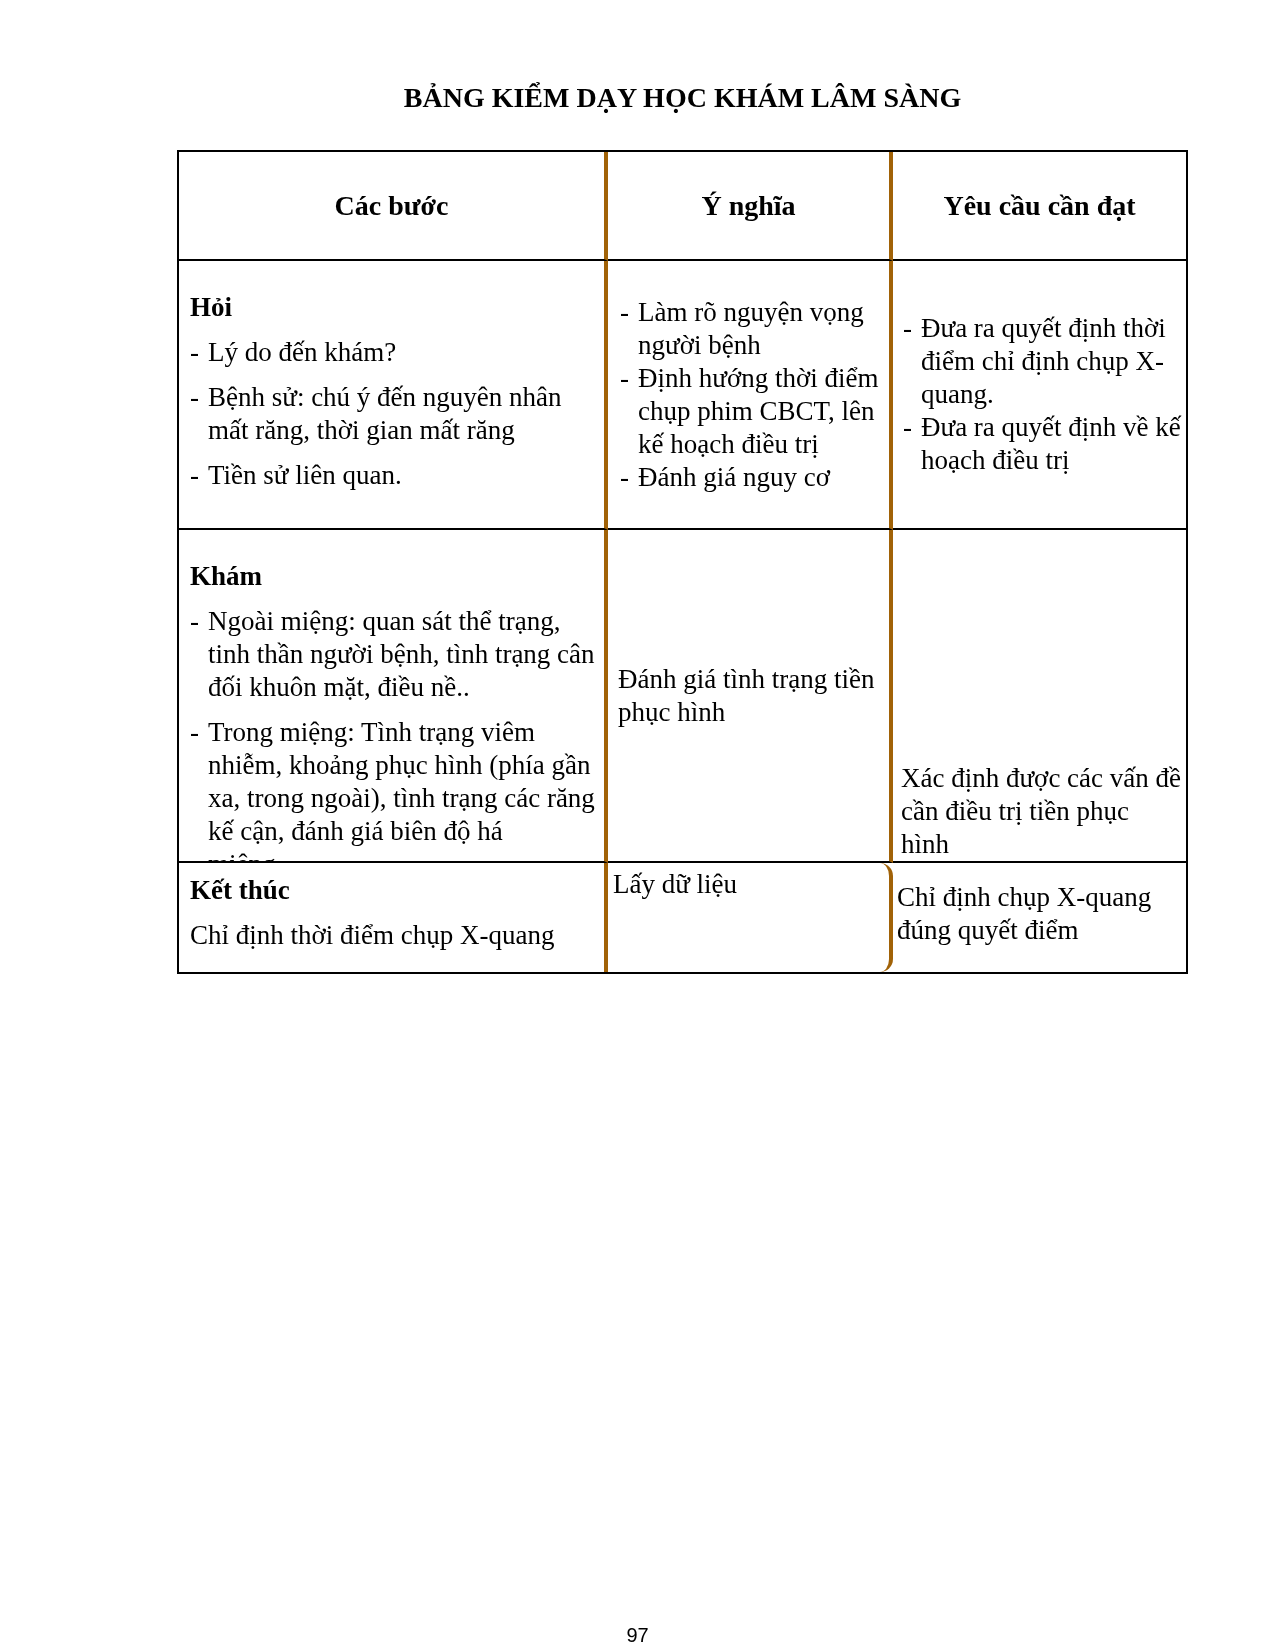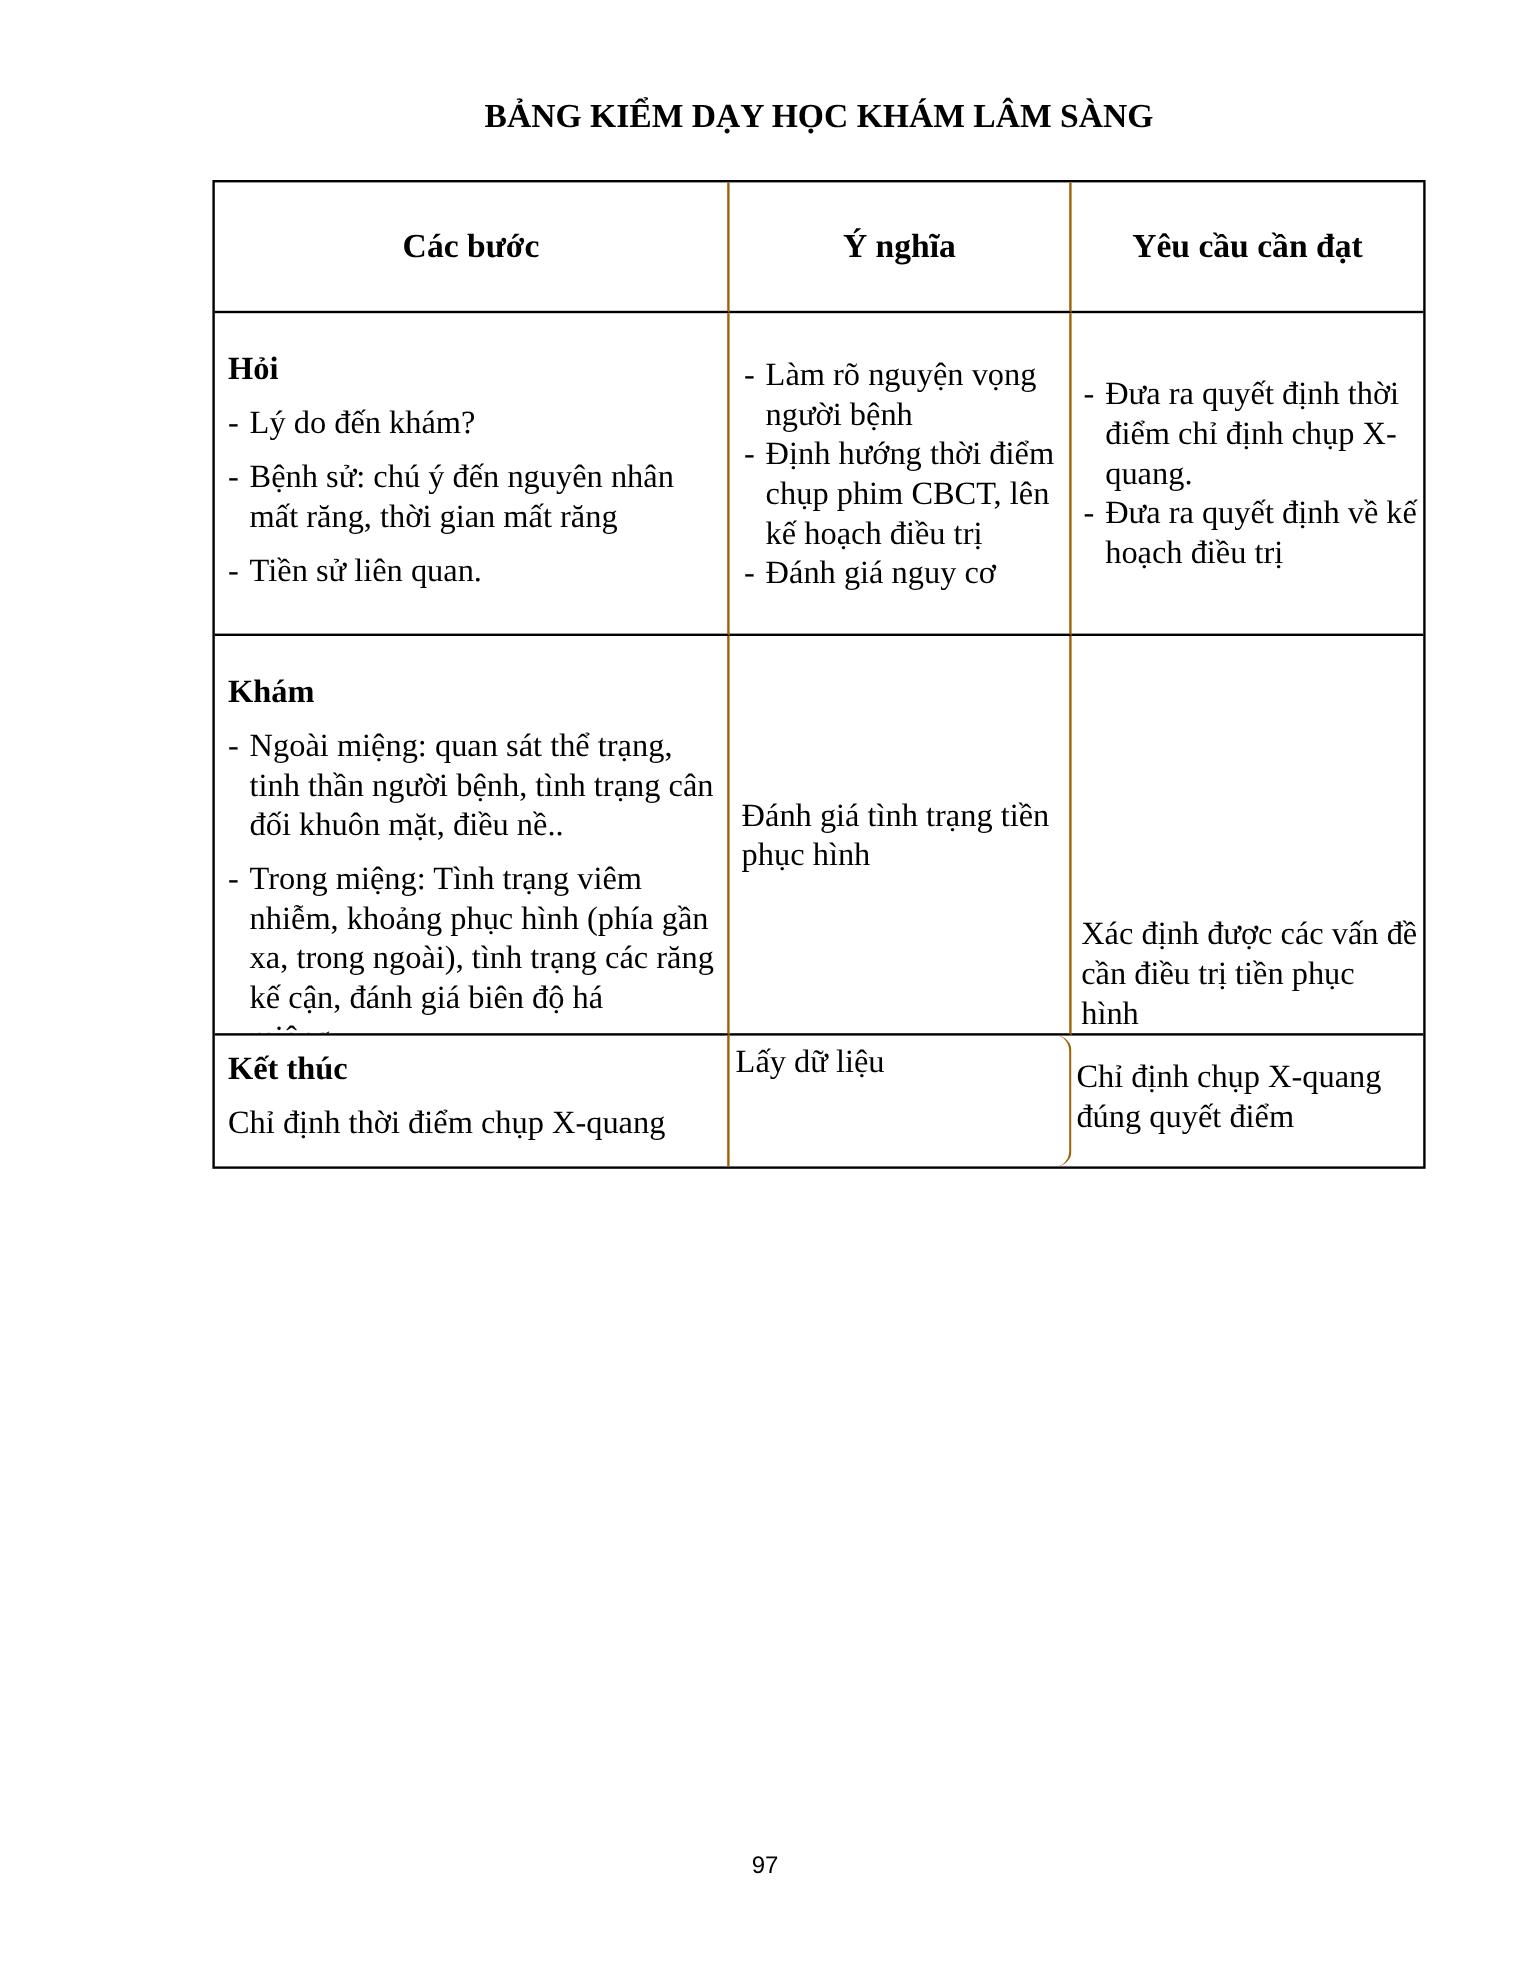--- a/index.html
+++ b/index.html
@@ -14,42 +14,42 @@
     white-space:nowrap;
   }
   .tbl{
     position:absolute;left:177px;top:150px;width:1011px;
     border:2px solid #000;box-sizing:border-box;
     display:grid;
     grid-template-columns:429px 285px 293px;
     grid-template-rows:109px 269px 333px 109px;
     font-size:27px;line-height:33px;
   }
-  .c{box-sizing:border-box;border-right:2px solid #a16207;border-bottom:2px solid #000;overflow:hidden;}
+  .c{box-sizing:border-box;border-right:4px solid #a16207;border-bottom:2px solid #000;overflow:hidden;}
   .lastcol{border-right:none;}
   .lastrow{border-bottom:none;}
   .h{display:flex;align-items:center;justify-content:center;font-weight:bold;font-size:28px;}
   .st{font-weight:bold;}
   .bullet{display:flex;margin-top:12px;}
   .dash{width:18px;flex:0 0 18px;}
   .bt{flex:1;}
   .tight .bullet{margin-top:0;}
   
   .r1c1{padding:30px 6px 12px 11px;}
   .r1c2{display:flex;flex-direction:column;justify-content:center;padding:0 2px 0 12px;}
   .r1c3{display:flex;flex-direction:column;justify-content:center;padding:0 4px 0 10px;}
   .r2c1{padding:30px 4px 0 11px;}
   .r2c2{display:flex;flex-direction:column;justify-content:center;padding:0 6px 0 10px;}
   .r2c3{display:flex;flex-direction:column;justify-content:flex-end;padding:0 4px 0 8px;}
   .r3c1{padding:11px 6px 0 11px;}
   .r3c1 .step-text{margin-top:12px;}
   .r3c2{display:flex;flex-direction:column;justify-content:flex-start;padding:5px 4px 13px 5px;border-radius:13px;}
   .r3c3{padding:18px 2px 0 4px;}
   .page-number{
-    position:absolute;top:1544px;left:0;width:1275px;text-align:center;
+    position:absolute;top:1624px;left:0;width:1275px;text-align:center;
     font-family:"Liberation Sans","DejaVu Sans",sans-serif;font-size:20px;line-height:22px;
   }
 </style>
 </head>
 <body>
 
 <div class="page-title">BẢNG KIỂM DẠY HỌC KHÁM LÂM SÀNG</div>
 
 <div class="tbl">
 

